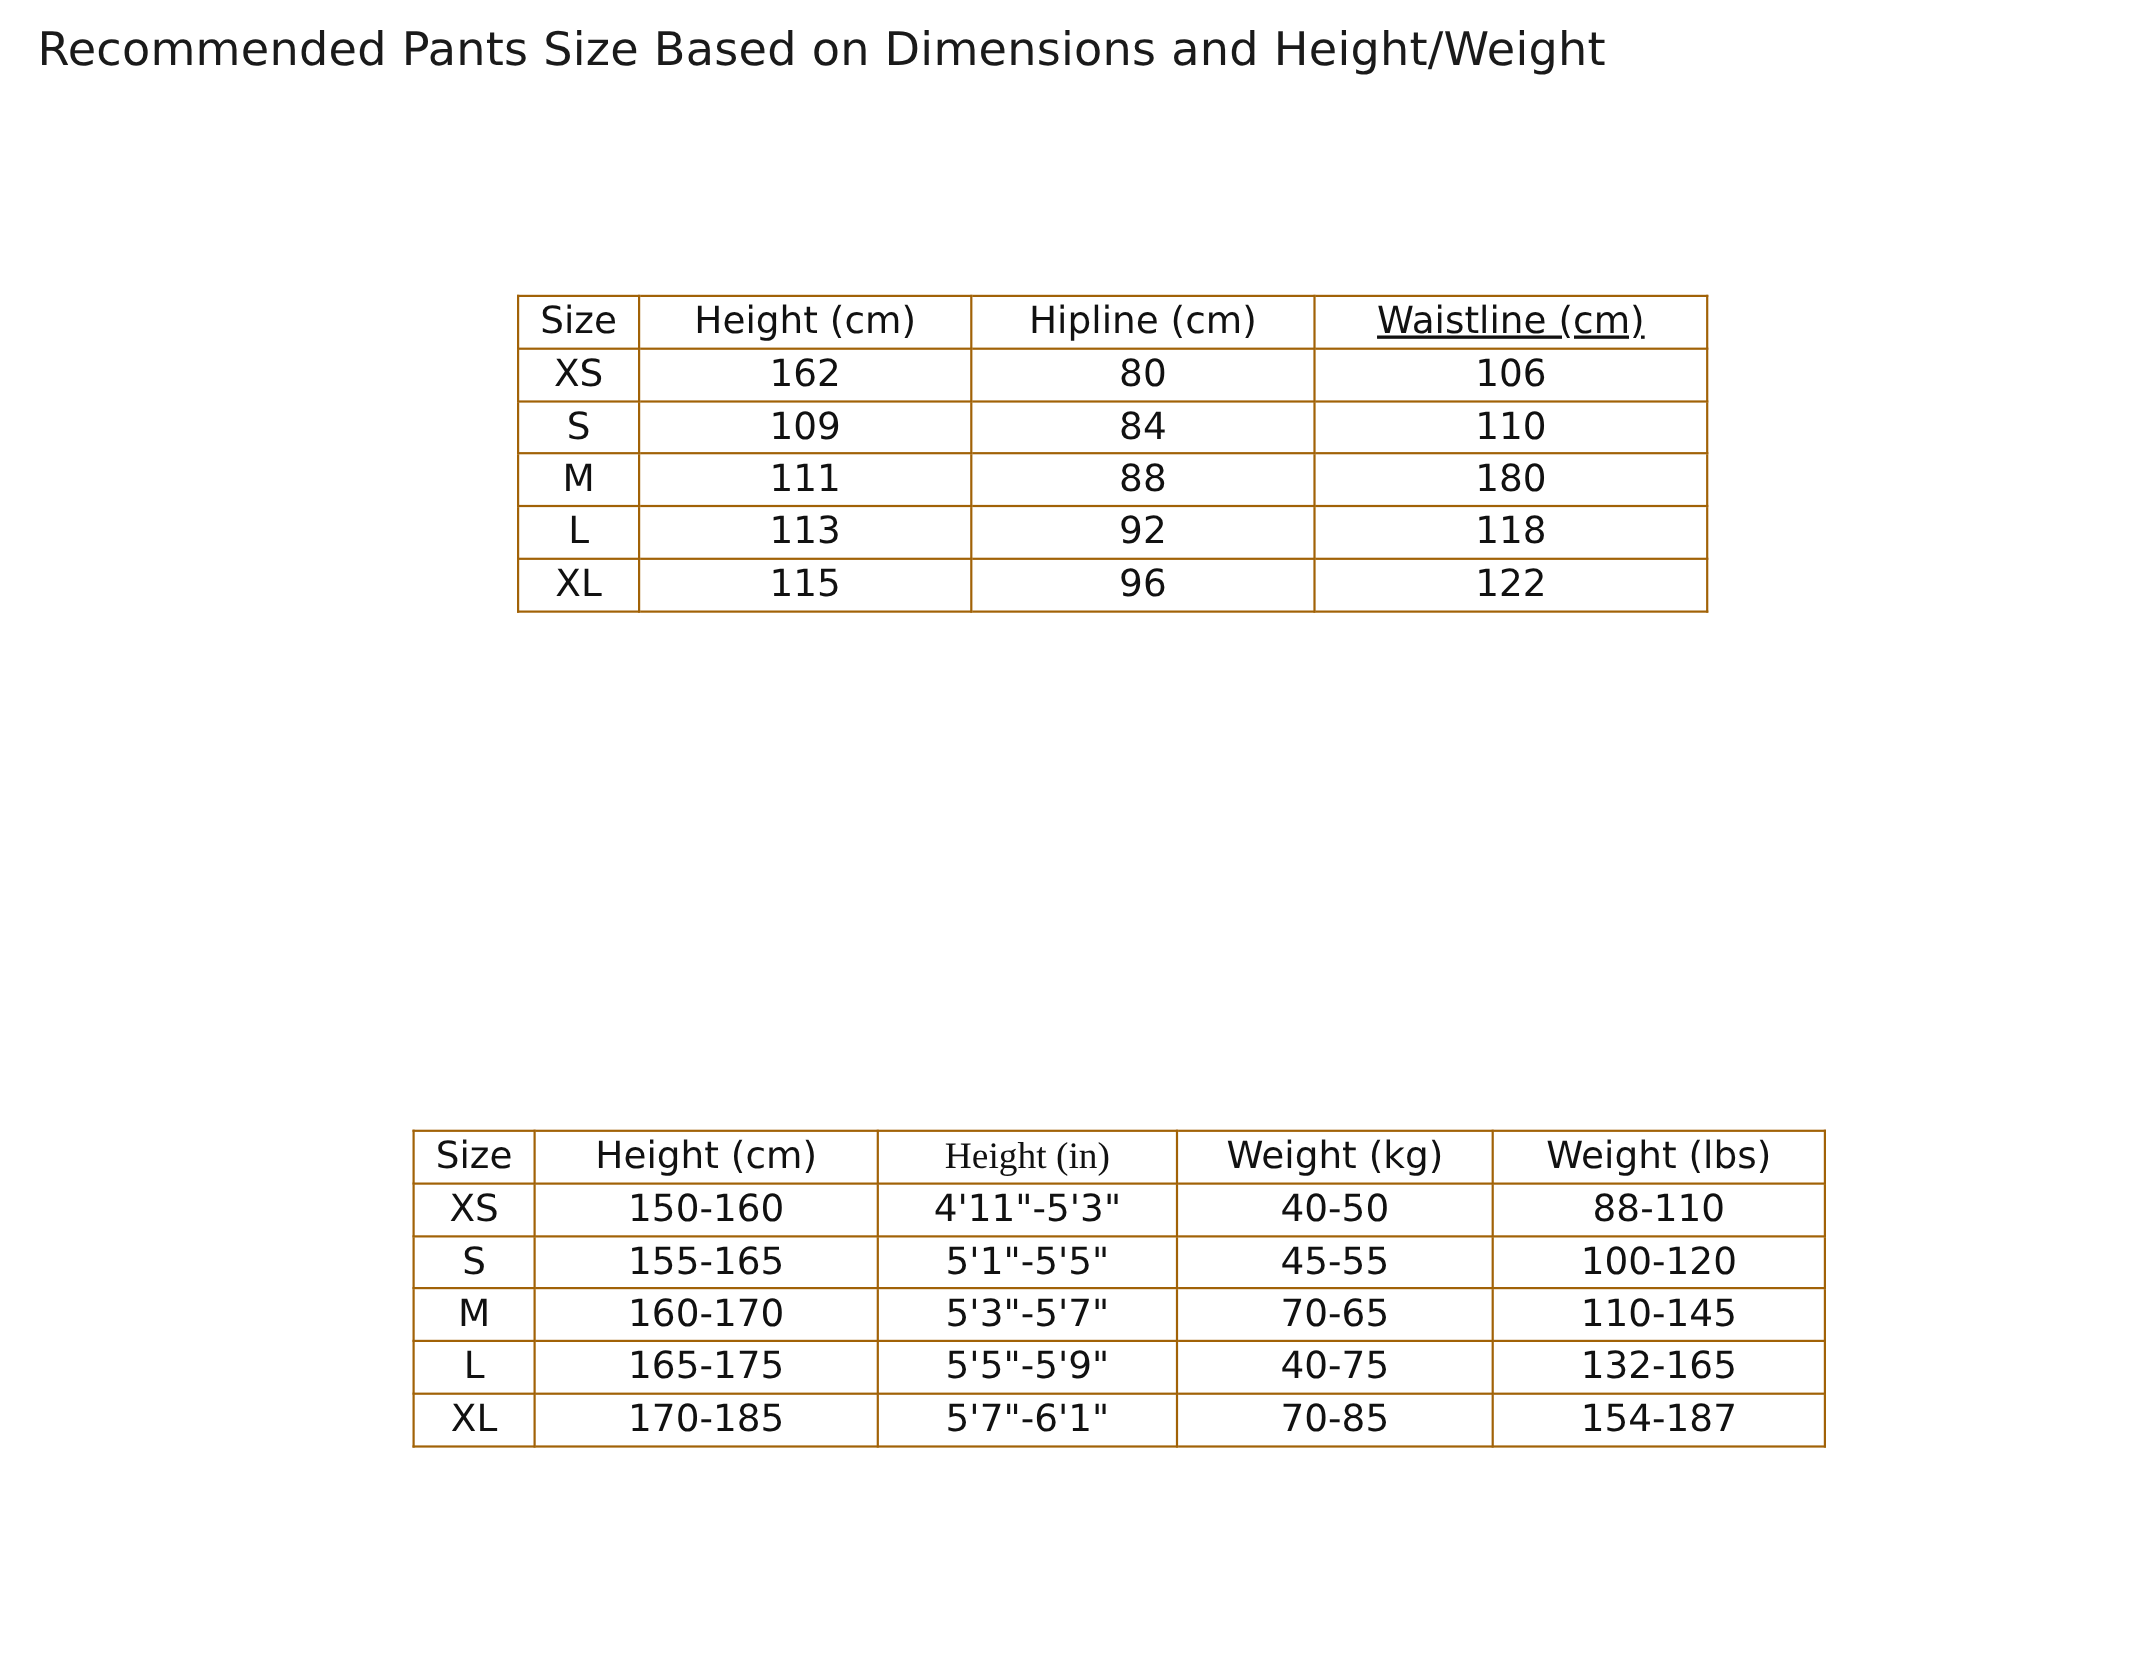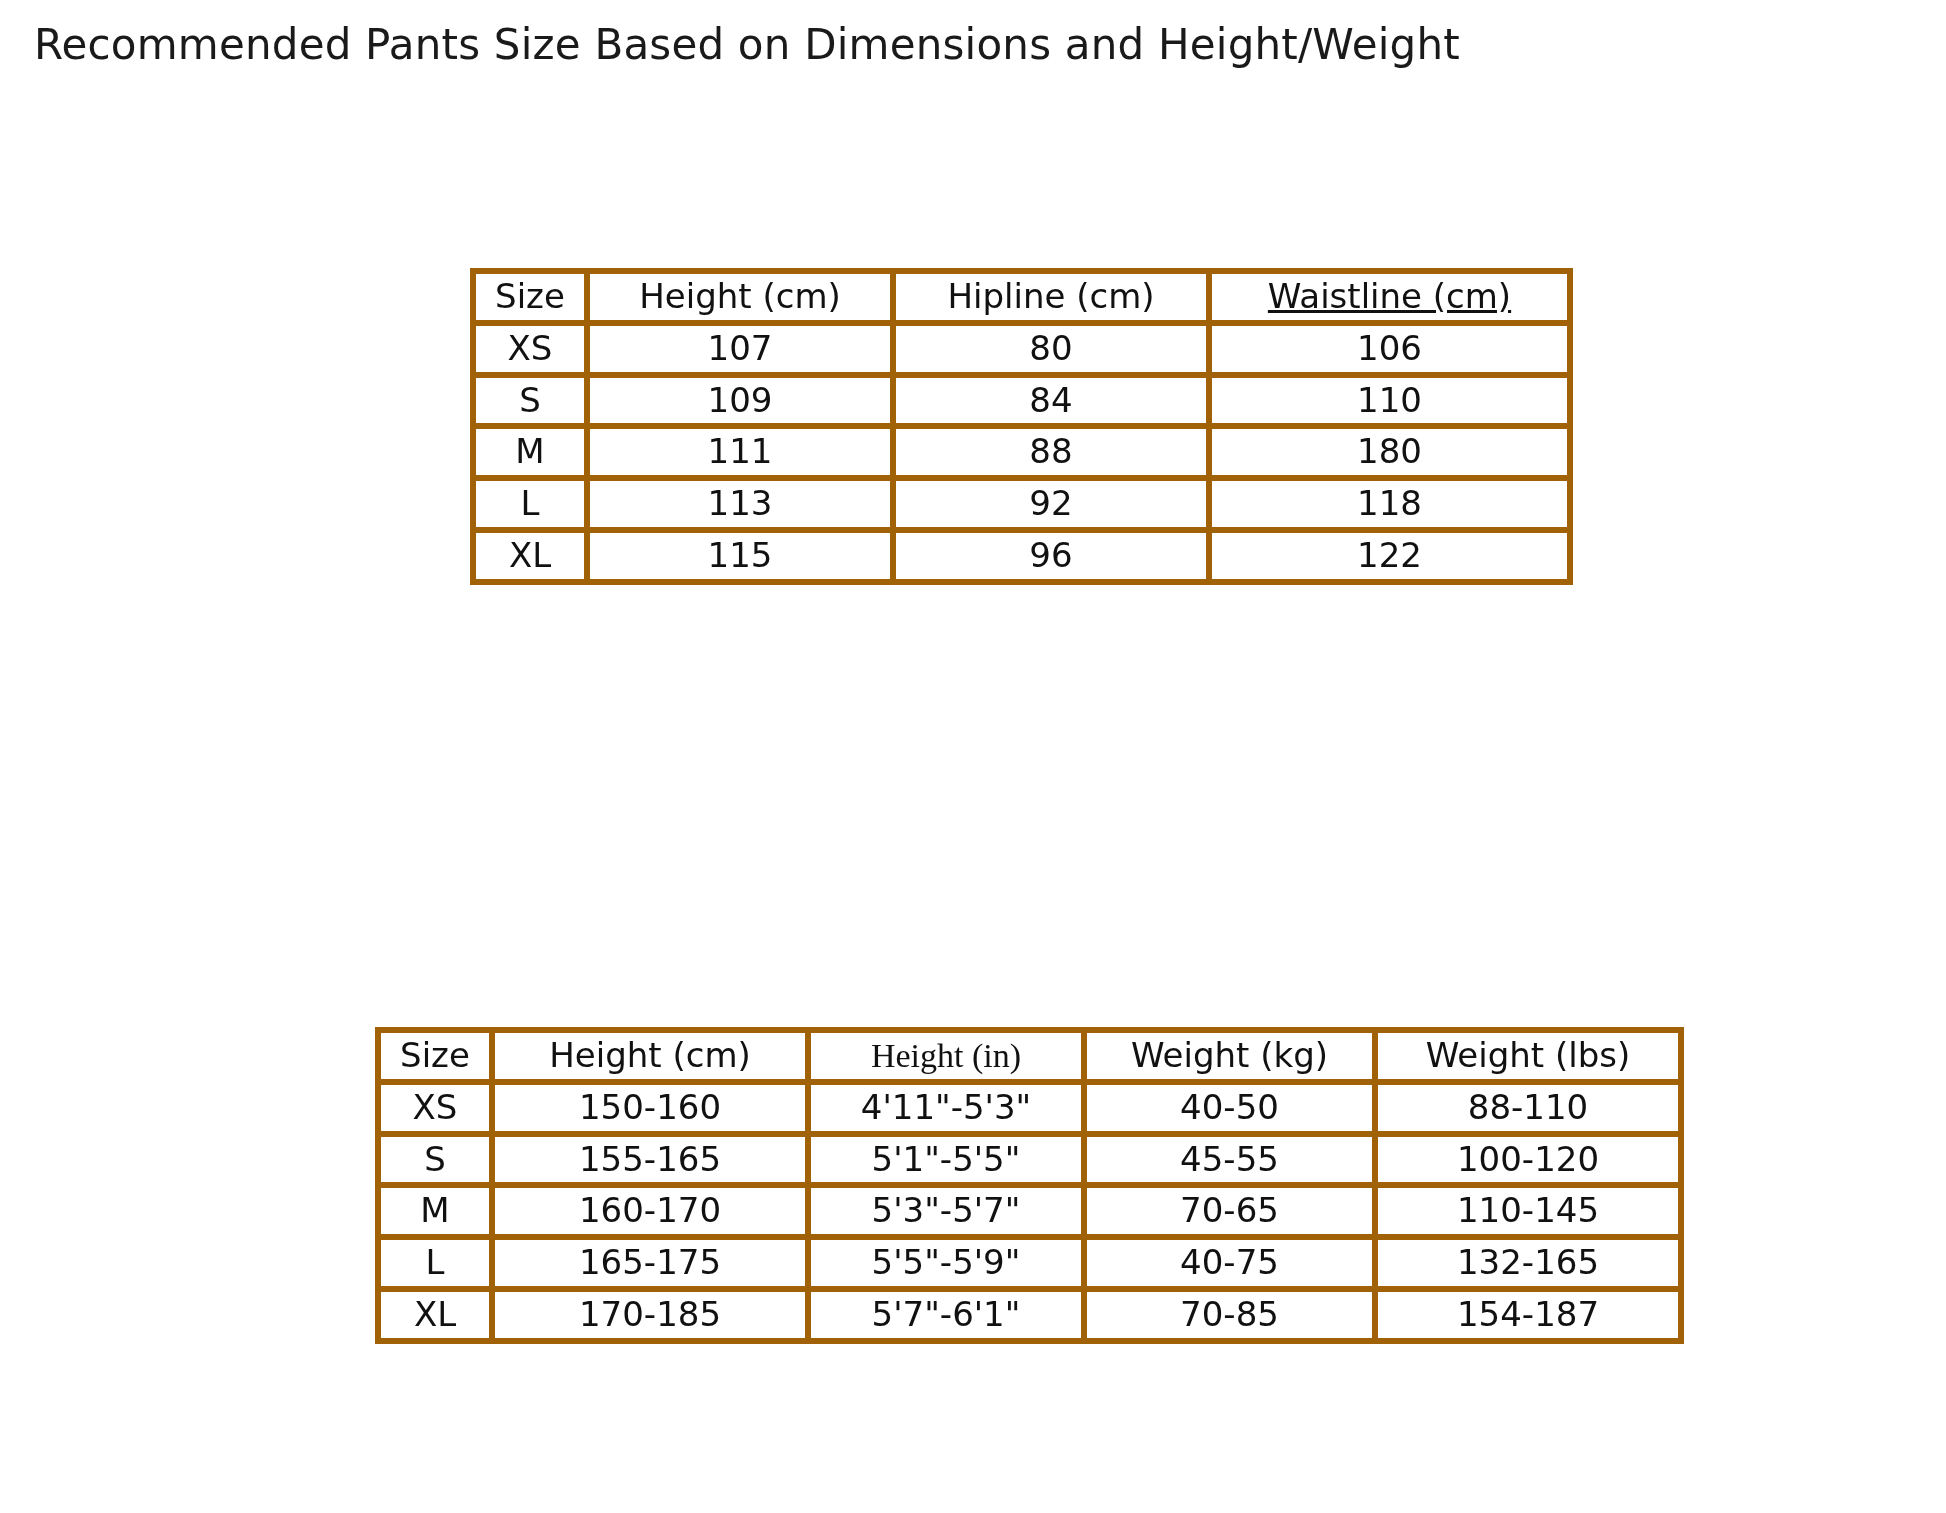--- a/index.html
+++ b/index.html
@@ -25,21 +25,21 @@
     color: #1a1a1a;
     white-space: nowrap;
   }
   table.sizetable {
     position: absolute;
     border-collapse: collapse;
     font-size: 34px;
     color: #111111;
   }
   table.sizetable td, table.sizetable th {
-    border: 6px solid #a16207;
+    border: 2px solid #a16207;
     text-align: center;
     font-weight: normal;
     padding: 3px 10px;
     line-height: 1.17;
     white-space: nowrap;
   }
   
   #table-dimensions {
     left: 470px;
     top: 268px;
@@ -70,21 +70,21 @@
     <tr>
       <th class="col-size">Size</th>
       <th class="col-c1">Height (cm)</th>
       <th class="col-c2">Hipline (cm)</th>
       <th class="col-c3">Waistline (cm)</th>
     </tr>
   </thead>
   <tbody>
     <tr>
       <td>XS</td>
-      <td>107</td>
+      <td>162</td>
       <td>80</td>
       <td>106</td>
     </tr>
     <tr>
       <td>S</td>
       <td>109</td>
       <td>84</td>
       <td>110</td>
     </tr>
     <tr>

